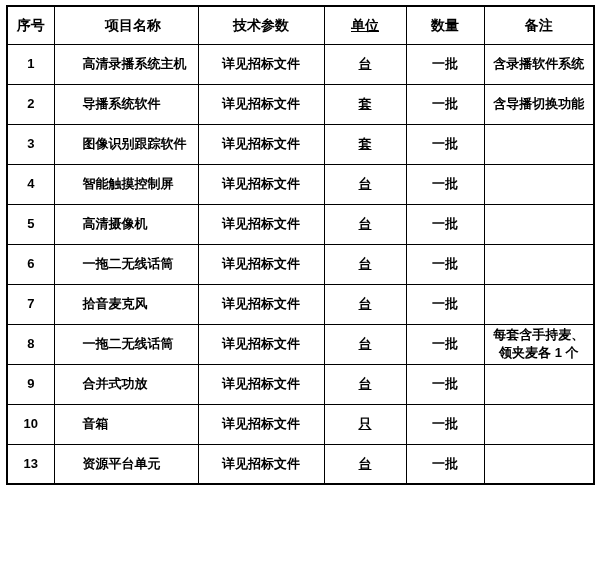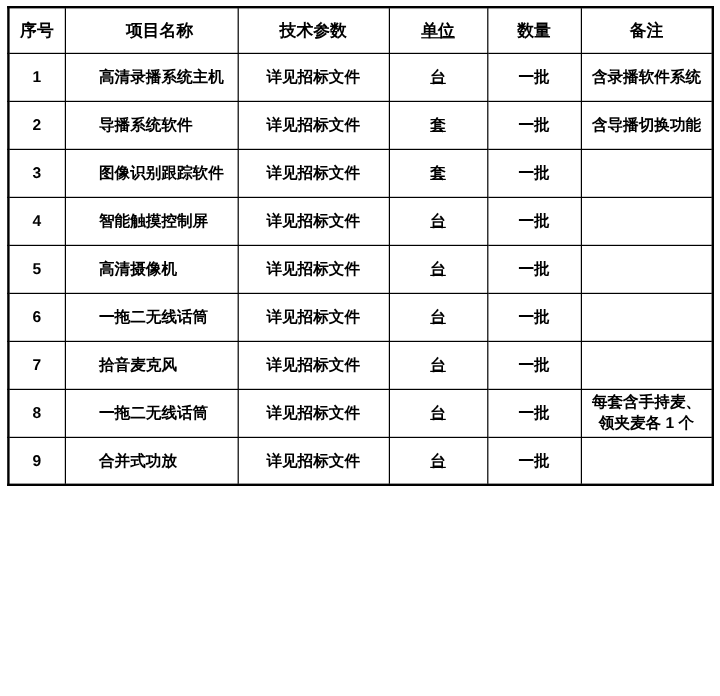--- a/index.html
+++ b/index.html
@@ -142,15 +142,31 @@
           <td class="col-remark">每套含手持麦、领夹麦各 1 个</td>
         </tr>
         <tr>
           <td class="col-no">9</td>
           <td class="col-name">合并式功放</td>
           <td class="col-spec">详见招标文件</td>
           <td class="col-unit">台</td>
           <td class="col-qty">一批</td>
           <td class="col-remark"></td>
         </tr>
+        <tr>
+          <td class="col-no">10</td>
+          <td class="col-name">音箱</td>
+          <td class="col-spec">详见招标文件</td>
+          <td class="col-unit">只</td>
+          <td class="col-qty">一批</td>
+          <td class="col-remark"></td>
+        </tr>
+        <tr>
+          <td class="col-no">13</td>
+          <td class="col-name">资源平台单元</td>
+          <td class="col-spec">详见招标文件</td>
+          <td class="col-unit">台</td>
+          <td class="col-qty">一批</td>
+          <td class="col-remark"></td>
+        </tr>
       </tbody>
   </table>
 </div>
 
 </body></html>

